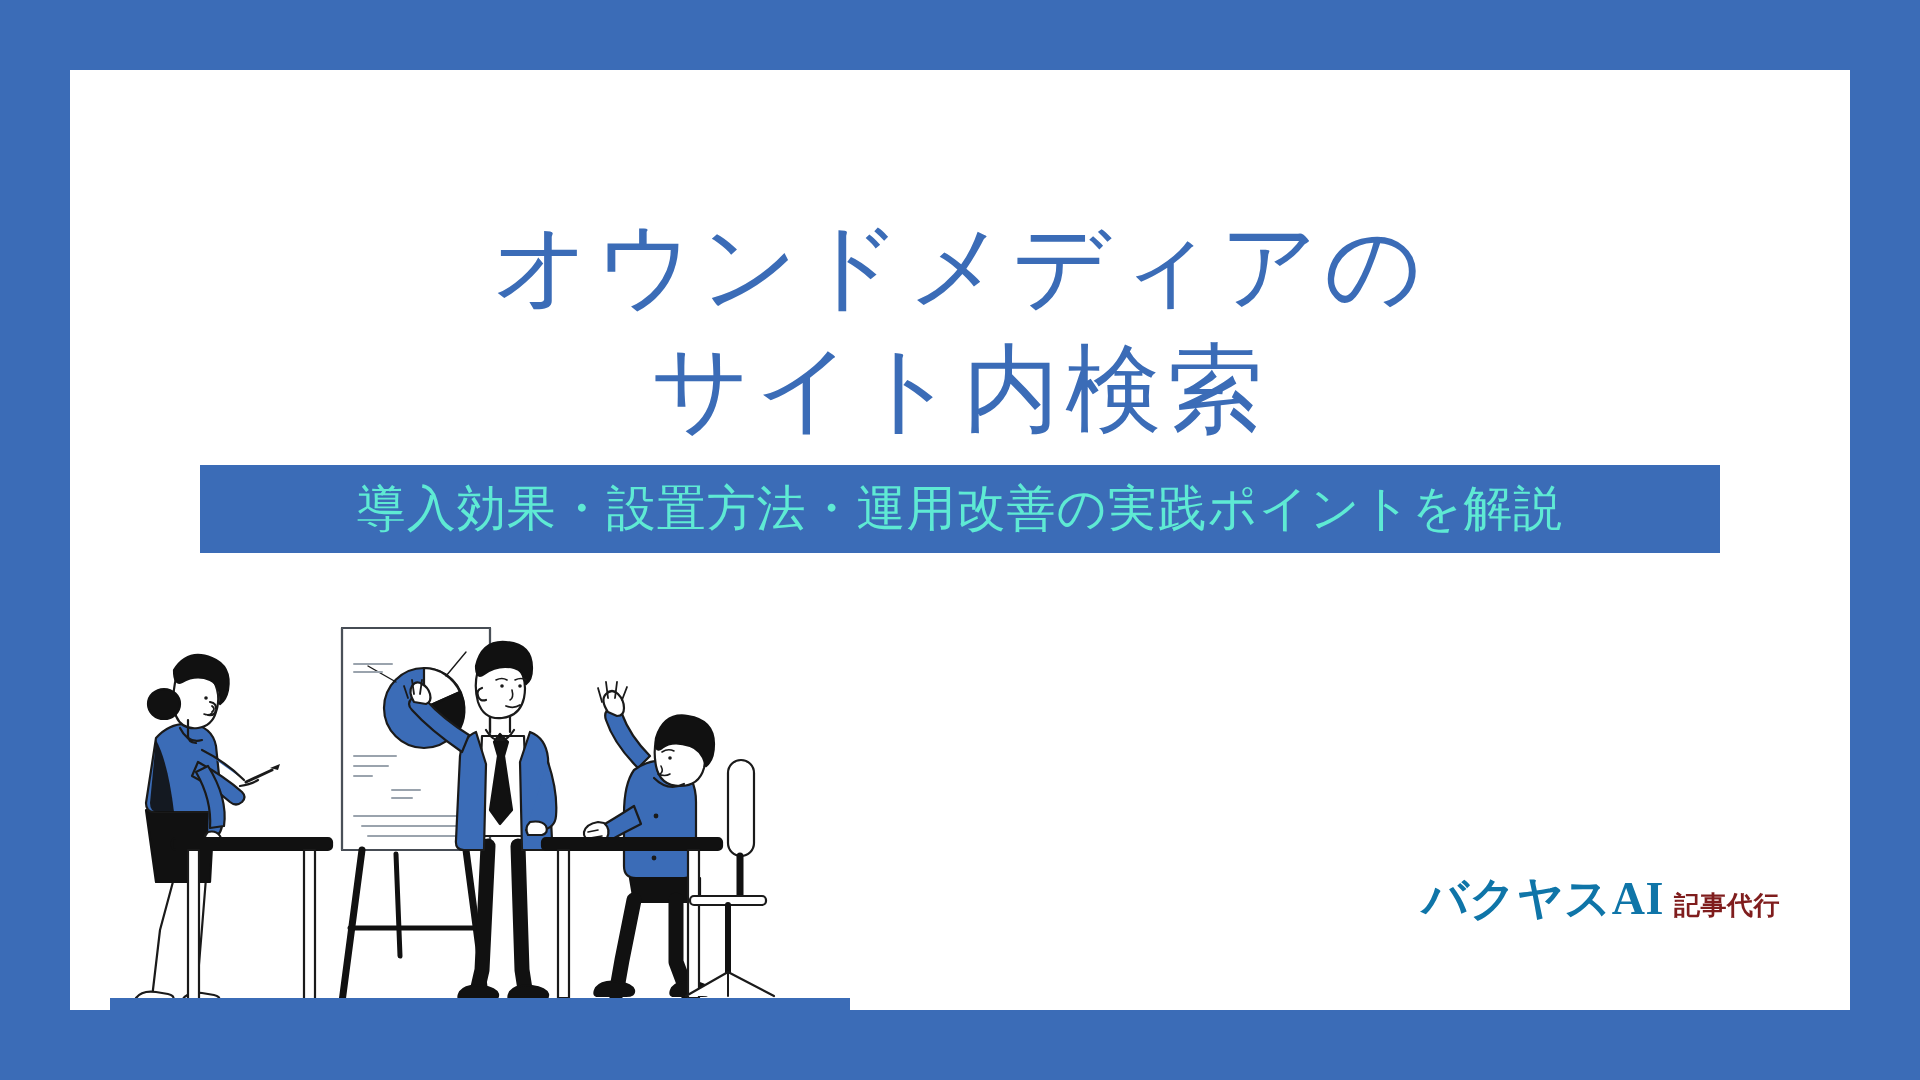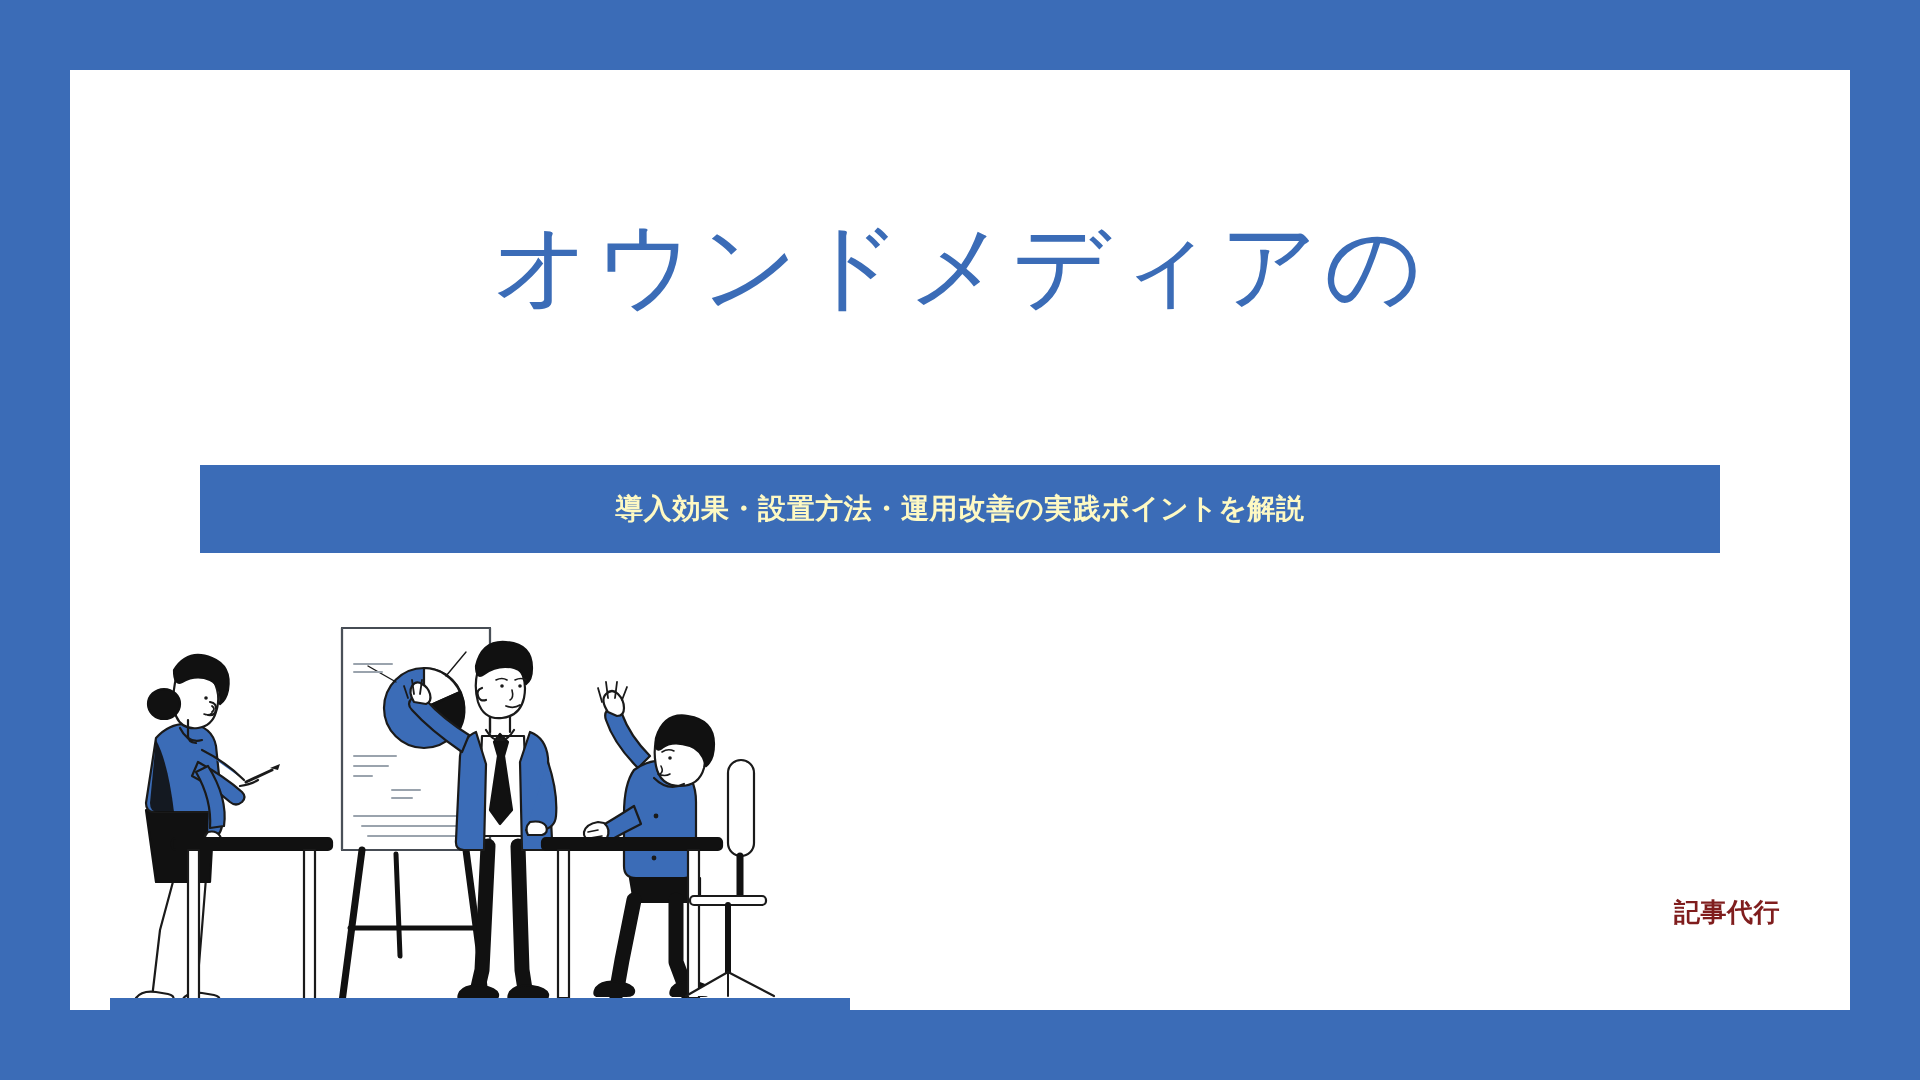--- a/index.html
+++ b/index.html
@@ -57,24 +57,24 @@
     left: 130px;
     top: 395px;
     width: 1520px;
     height: 88px;
     background: #3b6cb7;
     display: flex;
     align-items: center;
     justify-content: center;
   }
   .subtitle-text {
-    color: #fef9c3;
+    color: #5eead4;
     font-family: "Liberation Sans", sans-serif;
-    font-weight: 700;
-    font-size: 28px;
+    font-weight: 400;
+    font-size: 49px;
     letter-spacing: 0.02em;
     white-space: nowrap;
   }
 
   
   .brand {
     position: absolute;
     right: 70px;
     bottom: 80px;
     display: flex;
@@ -108,27 +108,29 @@
   .illustration svg { display: block; width: 100%; height: 100%; }
 </style>
 </head>
 <body>
 
 <div class="slide">
   <div class="panel">
 
     <div class="headline">
       <span class="ln">オウンドメディアの</span>
+      <span class="ln">サイト内検索</span>
     </div>
 
     <div class="subtitle-band">
       <span class="subtitle-text">導入効果・設置方法・運用改善の実践ポイントを解説</span>
     </div>
 
     <div class="brand">
+      <span class="brand-main">バクヤスAI</span>
       <span class="brand-sub">記事代行</span>
     </div>
 
     <div class="illustration">
       <svg viewBox="0 0 740 400" xmlns="http://www.w3.org/2000/svg">
         <g fill="none" stroke="#1a1a1a" stroke-width="2.2" stroke-linecap="round" stroke-linejoin="round">
 
           <g>
 
             <path d="M42 388 L50 320 L64 268" fill="#ffffff"></path>

